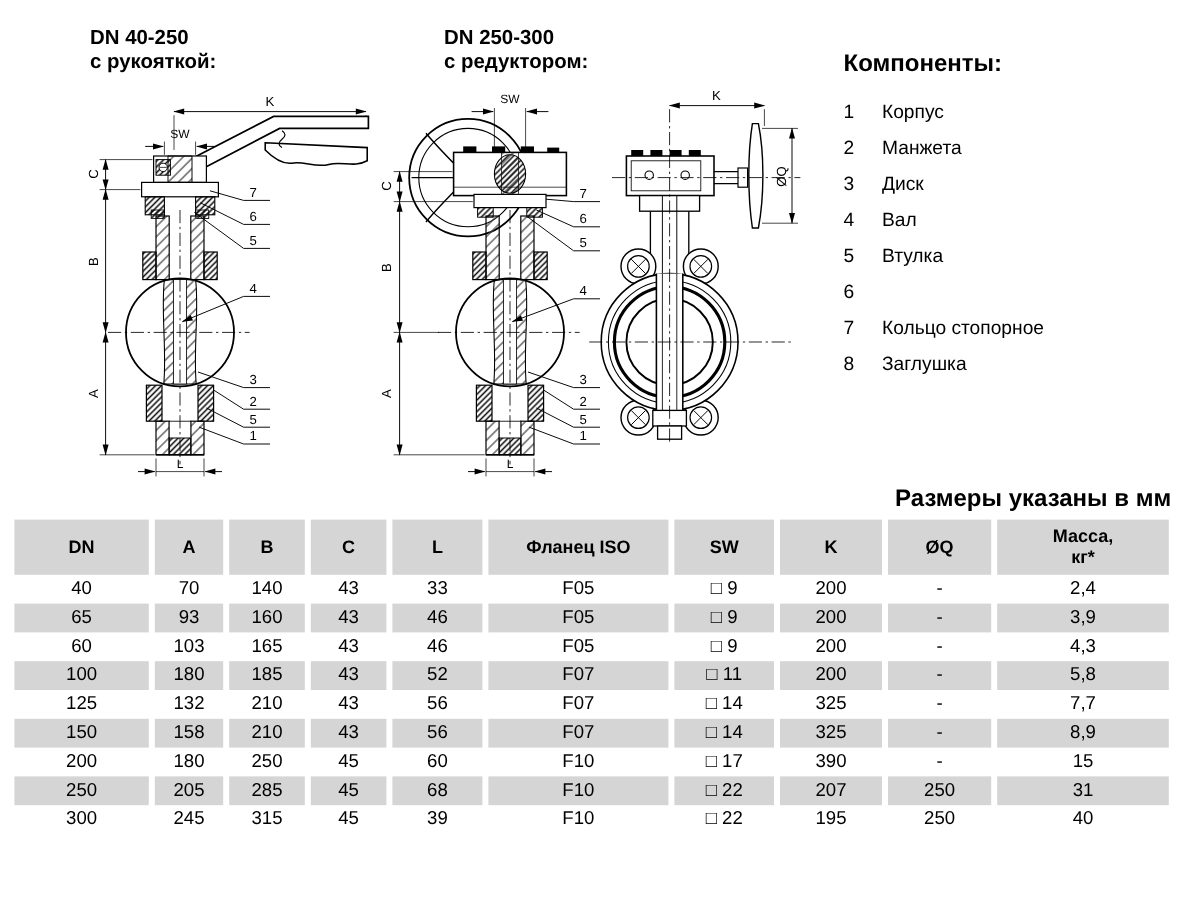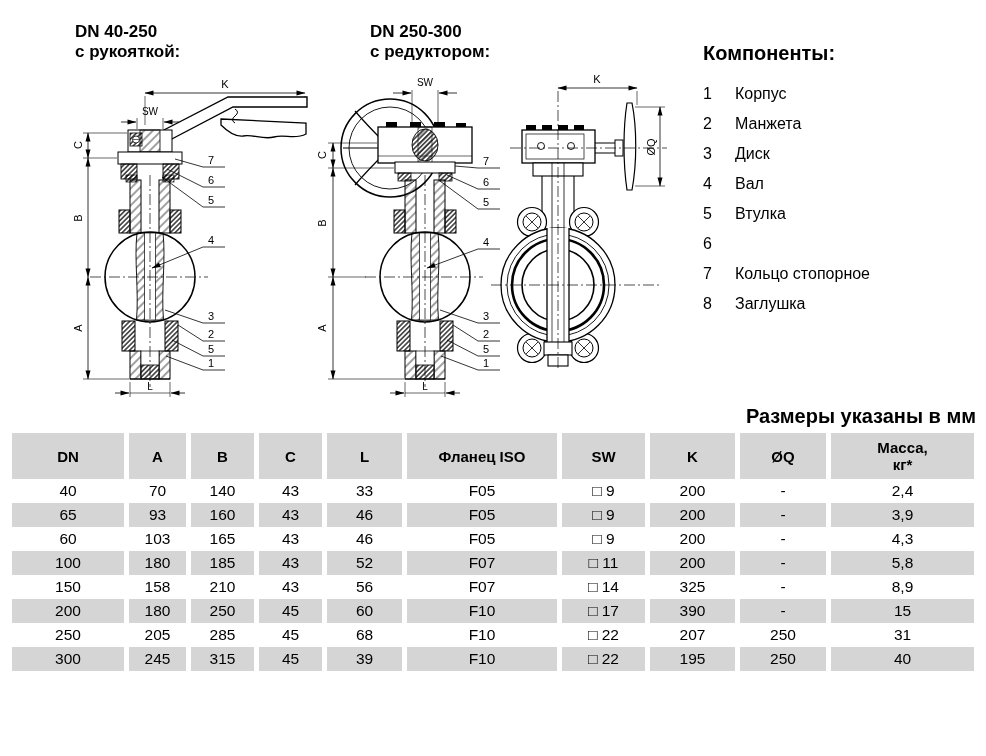--- a/index.html
+++ b/index.html
@@ -409,20 +409,32 @@
           <td>185</td>
           <td>43</td>
           <td>52</td>
           <td>F07</td>
           <td>□ 11</td>
           <td>200</td>
           <td>-</td>
           <td>5,8</td>
         </tr>
         <tr>
+          <td>125</td>
+          <td>132</td>
+          <td>210</td>
+          <td>43</td>
+          <td>56</td>
+          <td>F07</td>
+          <td>□ 14</td>
+          <td>325</td>
+          <td>-</td>
+          <td>7,7</td>
+        </tr>
+        <tr>
           <td>150</td>
           <td>158</td>
           <td>210</td>
           <td>43</td>
           <td>56</td>
           <td>F07</td>
           <td>□ 14</td>
           <td>325</td>
           <td>-</td>
           <td>8,9</td>

